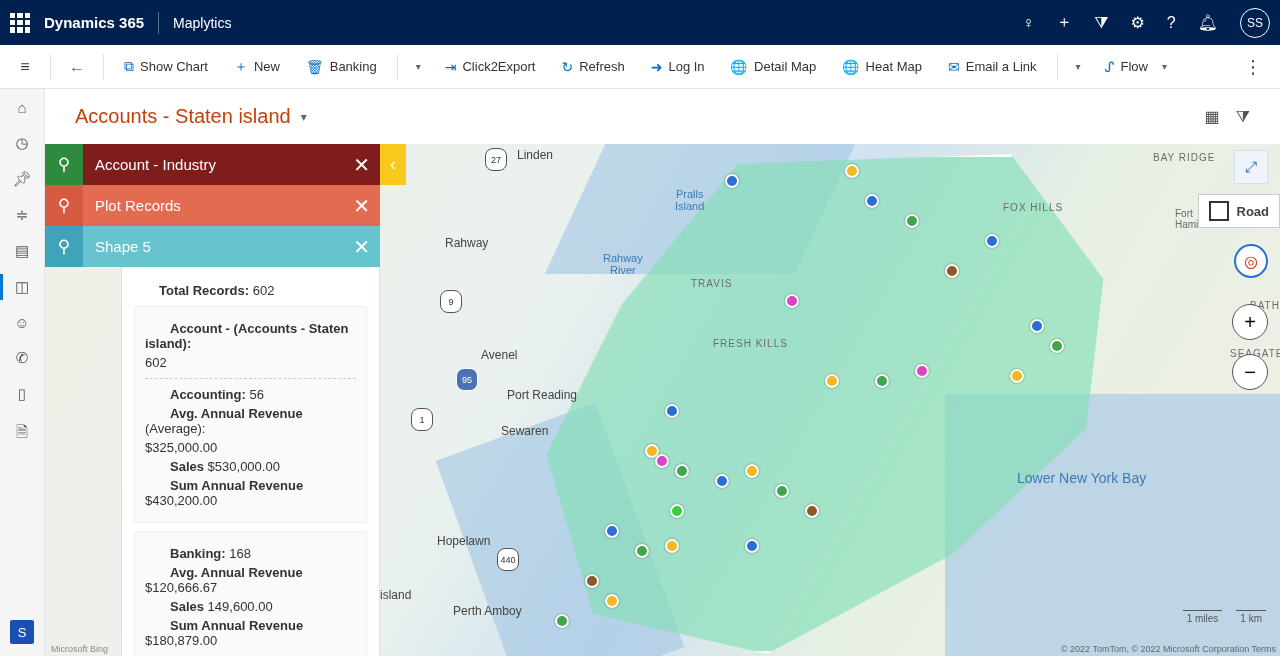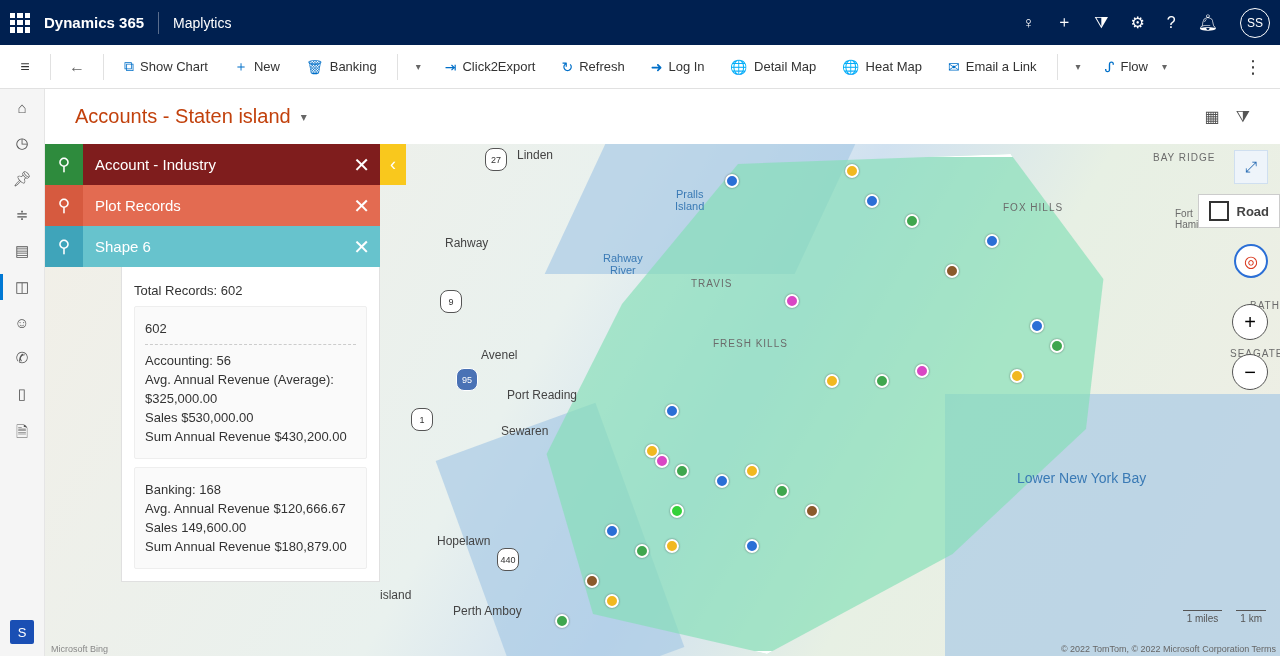--- a/index.html
+++ b/index.html
@@ -65,21 +65,21 @@
 .picon.red { background: #d65a3f; }
 .picon.teal { background: #3fa4ba; }
 .panel-hdrs { margin-left: 38px; }
 .panel-hdr { height: 41px; display: flex; align-items: center; padding: 0 12px; color: #fff; font-size: 15px; position: relative; }
 .panel-hdr.green { background: #7f1d1d; }
 .panel-hdr.red { background: #e36b51; }
 .panel-hdr.teal { background: #67c3cd; }
 .panel-hdr .close { position: absolute; right: 10px; font-size: 20px; cursor: pointer; }
 .panel-body { margin-left: 38px; background: #fff; border: 1px solid #e0e0e0; border-top: none; padding: 12px; font-size: 13px; color: #333; max-height: 390px; overflow-y: auto; }
 .panel-body .line { margin: 4px 0; }
-.panel-body .line b { font-weight: 400; }
+.panel-body .line b { font-weight: 700; margin-left: 25px; }
 .panel-body .sub { background: #fafafa; border: 1px solid #eee; border-radius: 2px; padding: 10px; margin-top: 8px; }
 .panel-body .sub hr { border: none; border-top: 1px dashed #ccc; margin: 8px 0; }
 .collapse-tab { position: absolute; left: 335px; top: 0; width: 26px; height: 41px; background: #f9c81d; display: flex; align-items: center; justify-content: center; color: #fff; font-size: 18px; cursor: pointer; z-index: 51; }
 
 
 .map-ctrl { position: absolute; right: 12px; display: flex; flex-direction: column; align-items: center; gap: 14px; z-index: 40; }
 .map-ctrl .sq { width: 34px; height: 34px; background: #fff; border: 1px solid #d0d0d0; border-radius: 2px; display: flex; align-items: center; justify-content: center; cursor: pointer; font-size: 16px; color: #333; }
 .map-ctrl .rnd { width: 36px; height: 36px; border: 1.5px solid #555; border-radius: 50%; background: #fff; display: flex; align-items: center; justify-content: center; font-size: 20px; cursor: pointer; }
 .road-btn { position: absolute; right: 0; top: 50px; background: #fff; border: 1px solid #ccc; height: 34px; display: flex; align-items: center; padding: 0 10px; gap: 8px; font-size: 13px; font-weight: 600; color: #444; cursor: pointer; z-index: 40; }
 .road-btn .sw { width: 20px; height: 20px; border: 2px solid #333; }
@@ -294,26 +294,27 @@
     <div class="panel-hdrs">
       <div class="panel-hdr green">
         <span>Account - Industry</span>
         <span class="close">✕</span>
       </div>
       <div class="panel-hdr red">
         <span>Plot Records</span>
         <span class="close">✕</span>
       </div>
       <div class="panel-hdr teal">
-        <span>Shape 6</span>
+        <span>Shape 5</span>
         <span class="close">✕</span>
       </div>
       <div class="panel-body">
         <div class="line"><b>Total Records:</b> <span>602</span></div>
         <div class="sub">
+          <div class="line"><b>Account - (Accounts - Staten island):</b></div>
           <div class="line">602</div>
           <hr>
           <div class="line"><b>Accounting:</b> <span>56</span></div>
           <div class="line"><b>Avg. Annual Revenue</b> <span>(Average):</span></div>
           <div class="line">$325,000.00</div>
           <div class="line"><b>Sales</b> <span>$530,000.00</span></div>
           <div class="line"><b>Sum Annual Revenue</b> <span>$430,200.00</span></div>
         </div>
         <div class="sub">
           <div class="line"><b>Banking:</b> <span>168</span></div>

